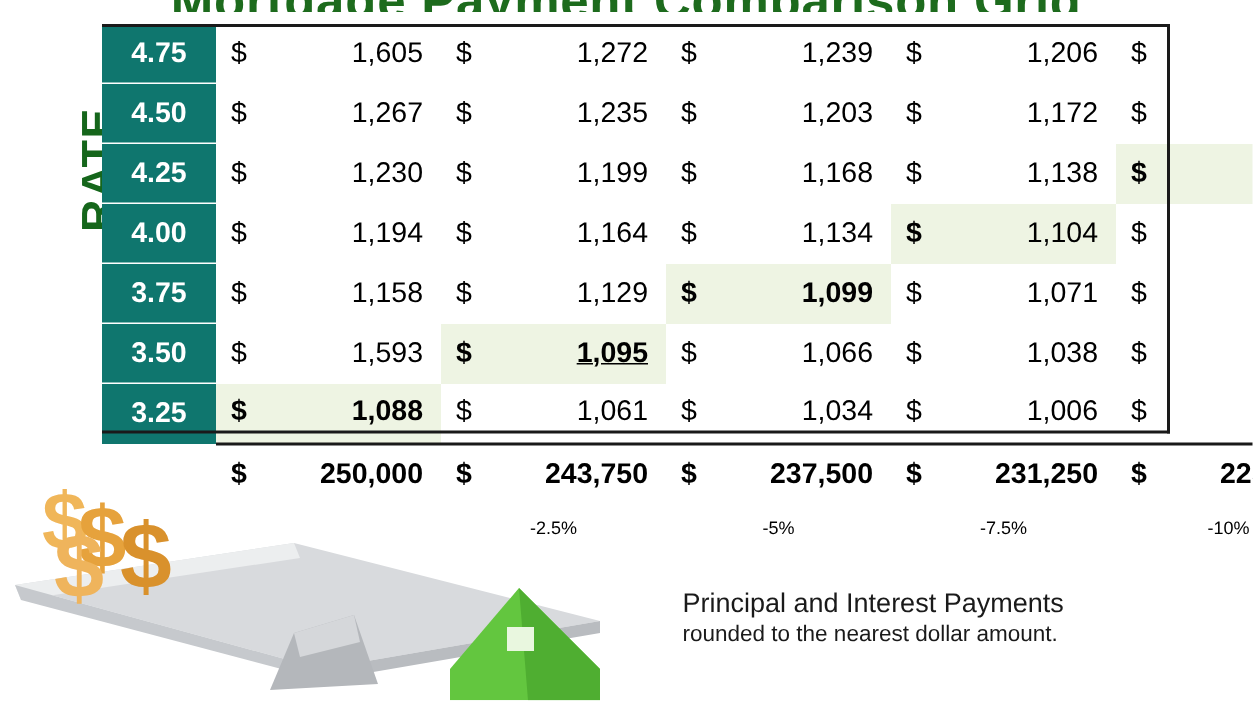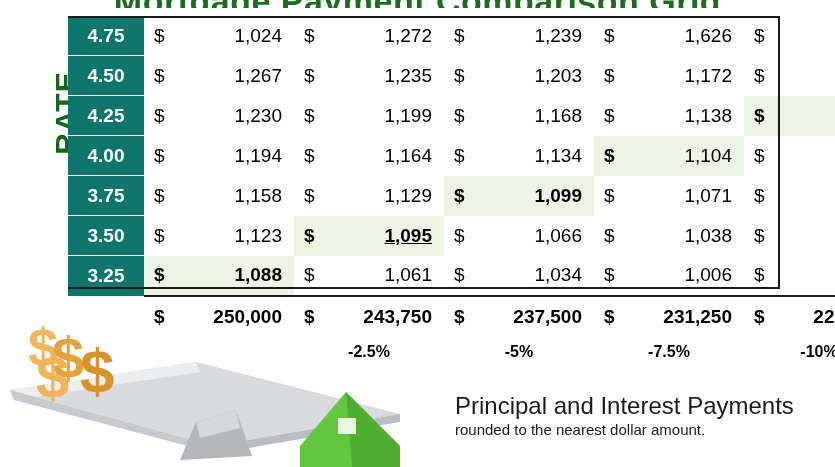--- a/index.html
+++ b/index.html
@@ -85,22 +85,22 @@
     font-weight: bold;
     font-size: 19px;
     padding-top: 2px;
   }
   tr.totals .rate-cell-blank {
     background: #ffffff;
     border-top: none;
   }
   tr.pct td {
     height: 34px;
-    font-weight: bold;
-    font-size: 16px;
+    font-weight: normal;
+    font-size: 12px;
   }
   tr.pct .pct-val {
     text-align: center;
     color: #000000;
   }
   tr.pct .rate-cell-blank {
     background: #ffffff;
   }
 
   
@@ -132,21 +132,21 @@
   }
 
   
   .caption {
     position: absolute;
     left: 455px;
     top: 392px;
     width: 340px;
   }
   .caption .cap-main {
-    font-size: 24px;
+    font-size: 18px;
     color: #1a1a1a;
   }
   .caption .cap-sub {
     font-size: 15px;
     color: #1a1a1a;
     margin-top: 1px;
   }
 
   
   .illo {
@@ -167,27 +167,27 @@
 
 <div class="rate-label">RATE</div>
 
 <div class="matrix-wrap">
   <table class="matrix">
     <tbody>
 
       <tr>
         <td class="rate-cell">4.75</td>
         <td class="dollar">$</td>
-        <td class="amount">1,024</td>
+        <td class="amount">1,605</td>
         <td class="dollar">$</td>
         <td class="amount">1,272</td>
         <td class="dollar">$</td>
         <td class="amount">1,239</td>
         <td class="dollar">$</td>
-        <td class="amount">1,626</td>
+        <td class="amount">1,206</td>
         <td class="dollar">$</td>
         <td class="amount">1,174</td>
       </tr>
       <tr>
         <td class="rate-cell">4.50</td>
         <td class="dollar">$</td>
         <td class="amount">1,267</td>
         <td class="dollar">$</td>
         <td class="amount">1,235</td>
         <td class="dollar">$</td>
@@ -232,21 +232,21 @@
         <td class="dollar hl-cellbg" style="font-weight:bold;">$</td>
         <td class="amount hl-cellbg" style="font-weight:bold;margin-top:16px;">1,099</td>
         <td class="dollar">$</td>
         <td class="amount">1,071</td>
         <td class="dollar">$</td>
         <td class="amount">1,042</td>
       </tr>
       <tr>
         <td class="rate-cell">3.50</td>
         <td class="dollar">$</td>
-        <td class="amount">1,123</td>
+        <td class="amount">1,593</td>
         <td class="dollar hl-cellbg" style="font-weight:bold;">$</td>
         <td class="amount hl-cellbg" style="font-weight:bold;text-decoration:underline;">1,095</td>
         <td class="dollar">$</td>
         <td class="amount">1,066</td>
         <td class="dollar">$</td>
         <td class="amount">1,038</td>
         <td class="dollar">$</td>
         <td class="amount">1,010</td>
       </tr>
       <tr>

